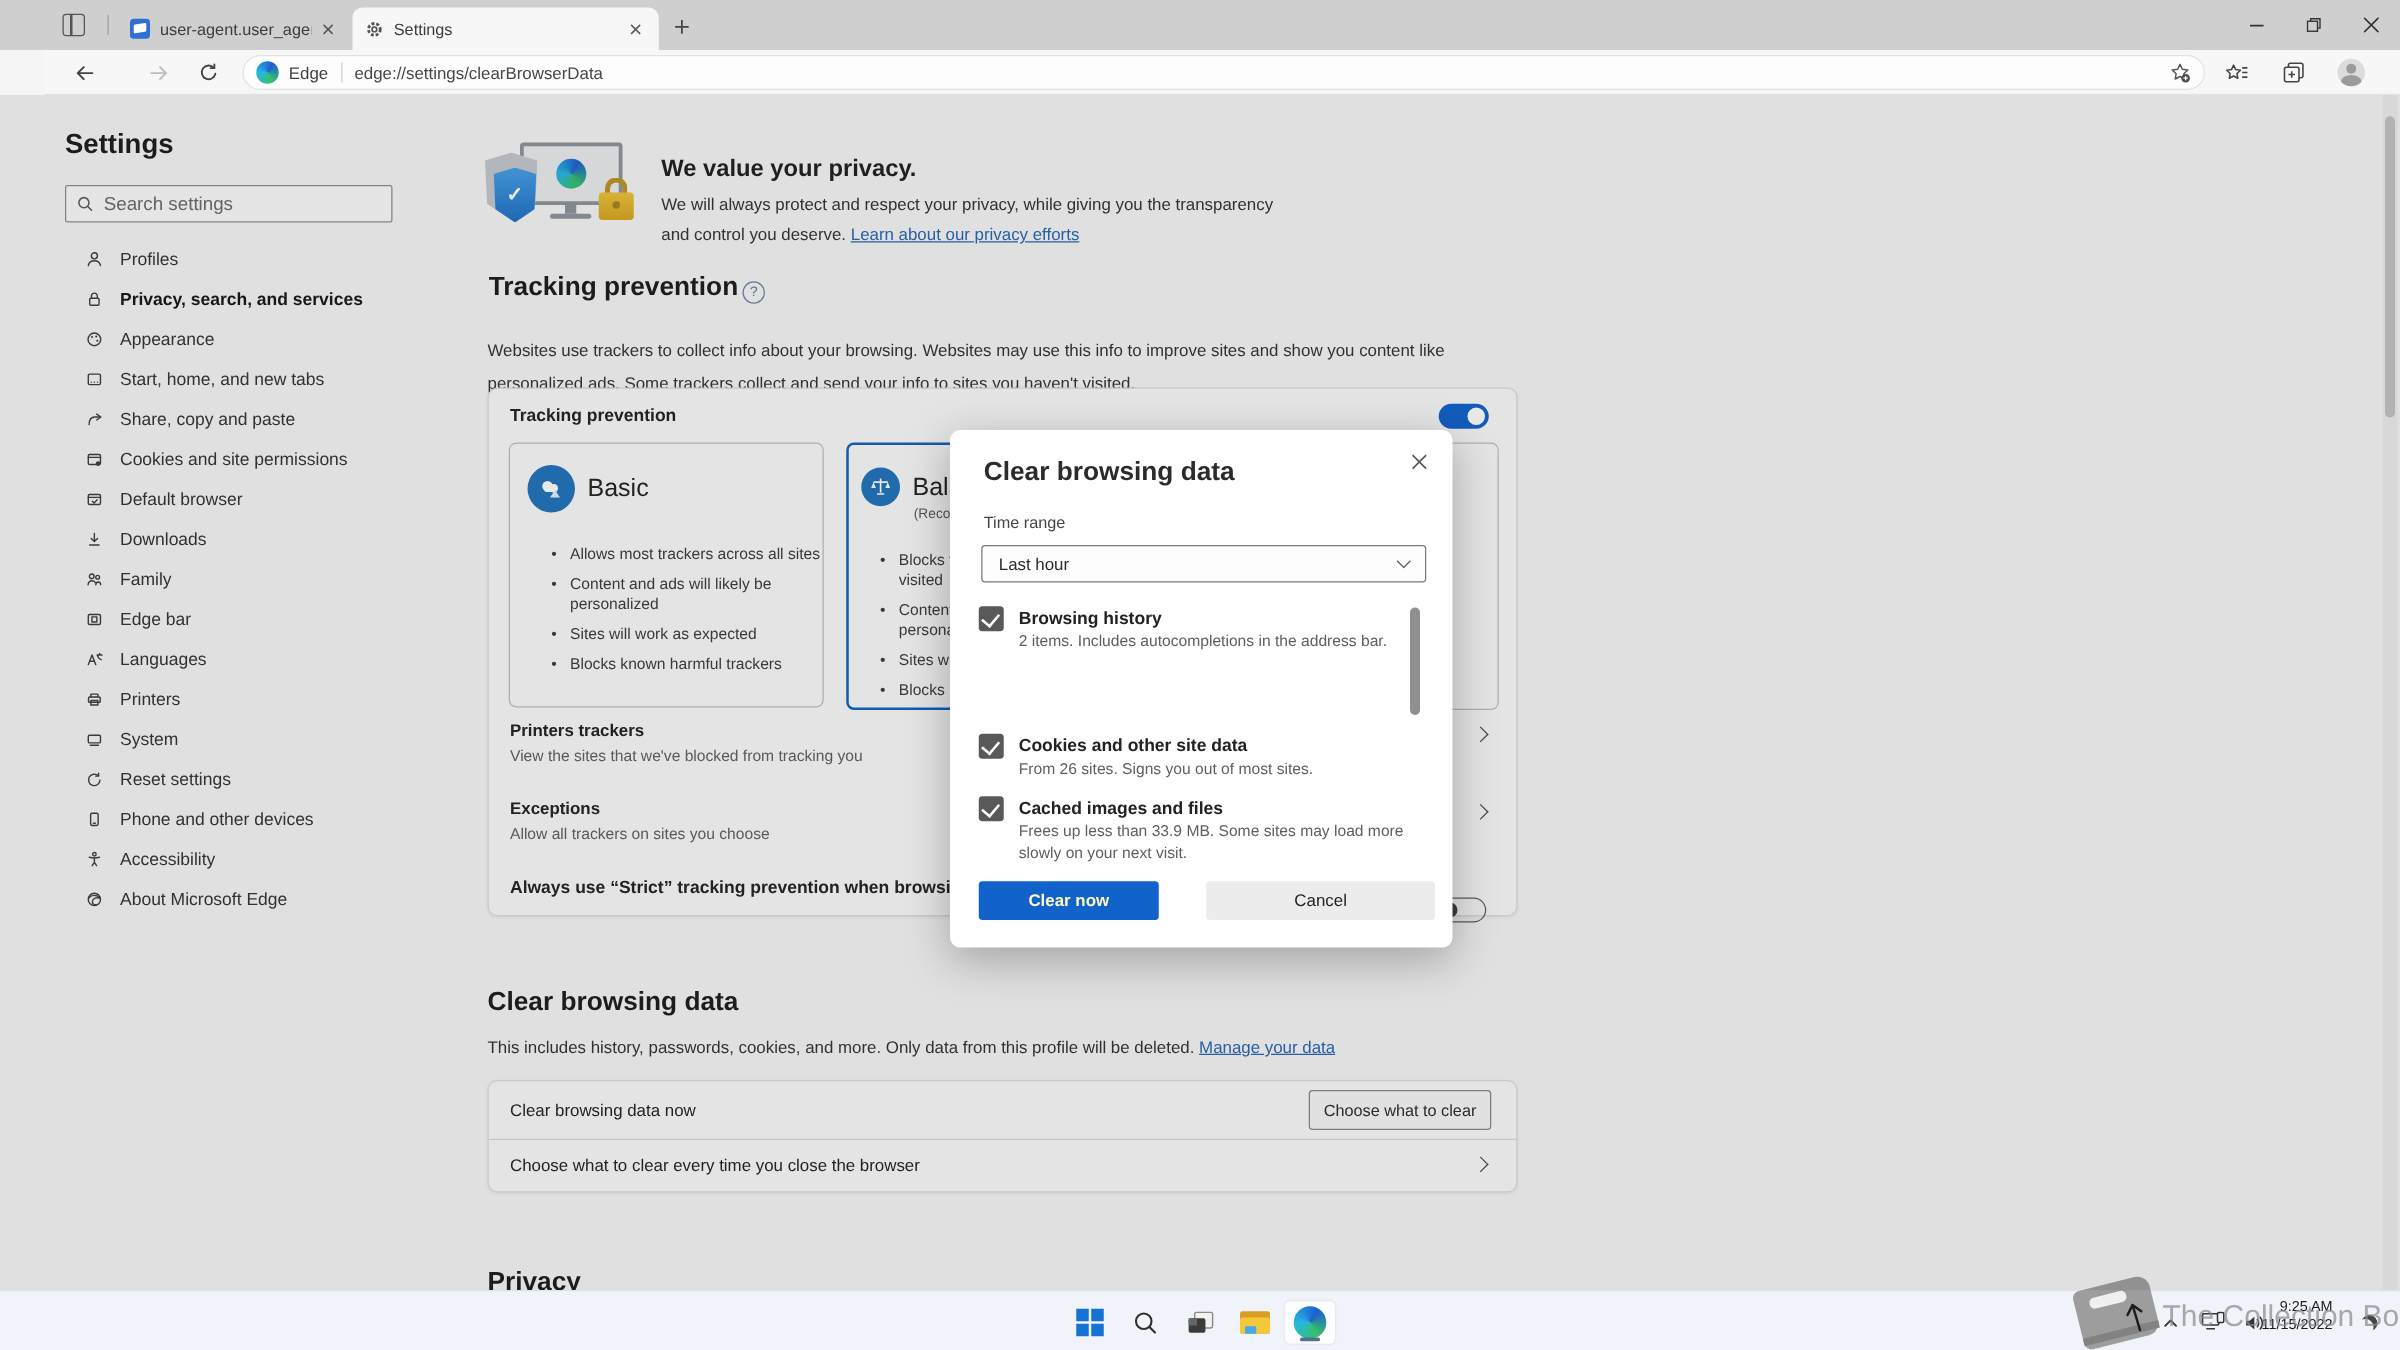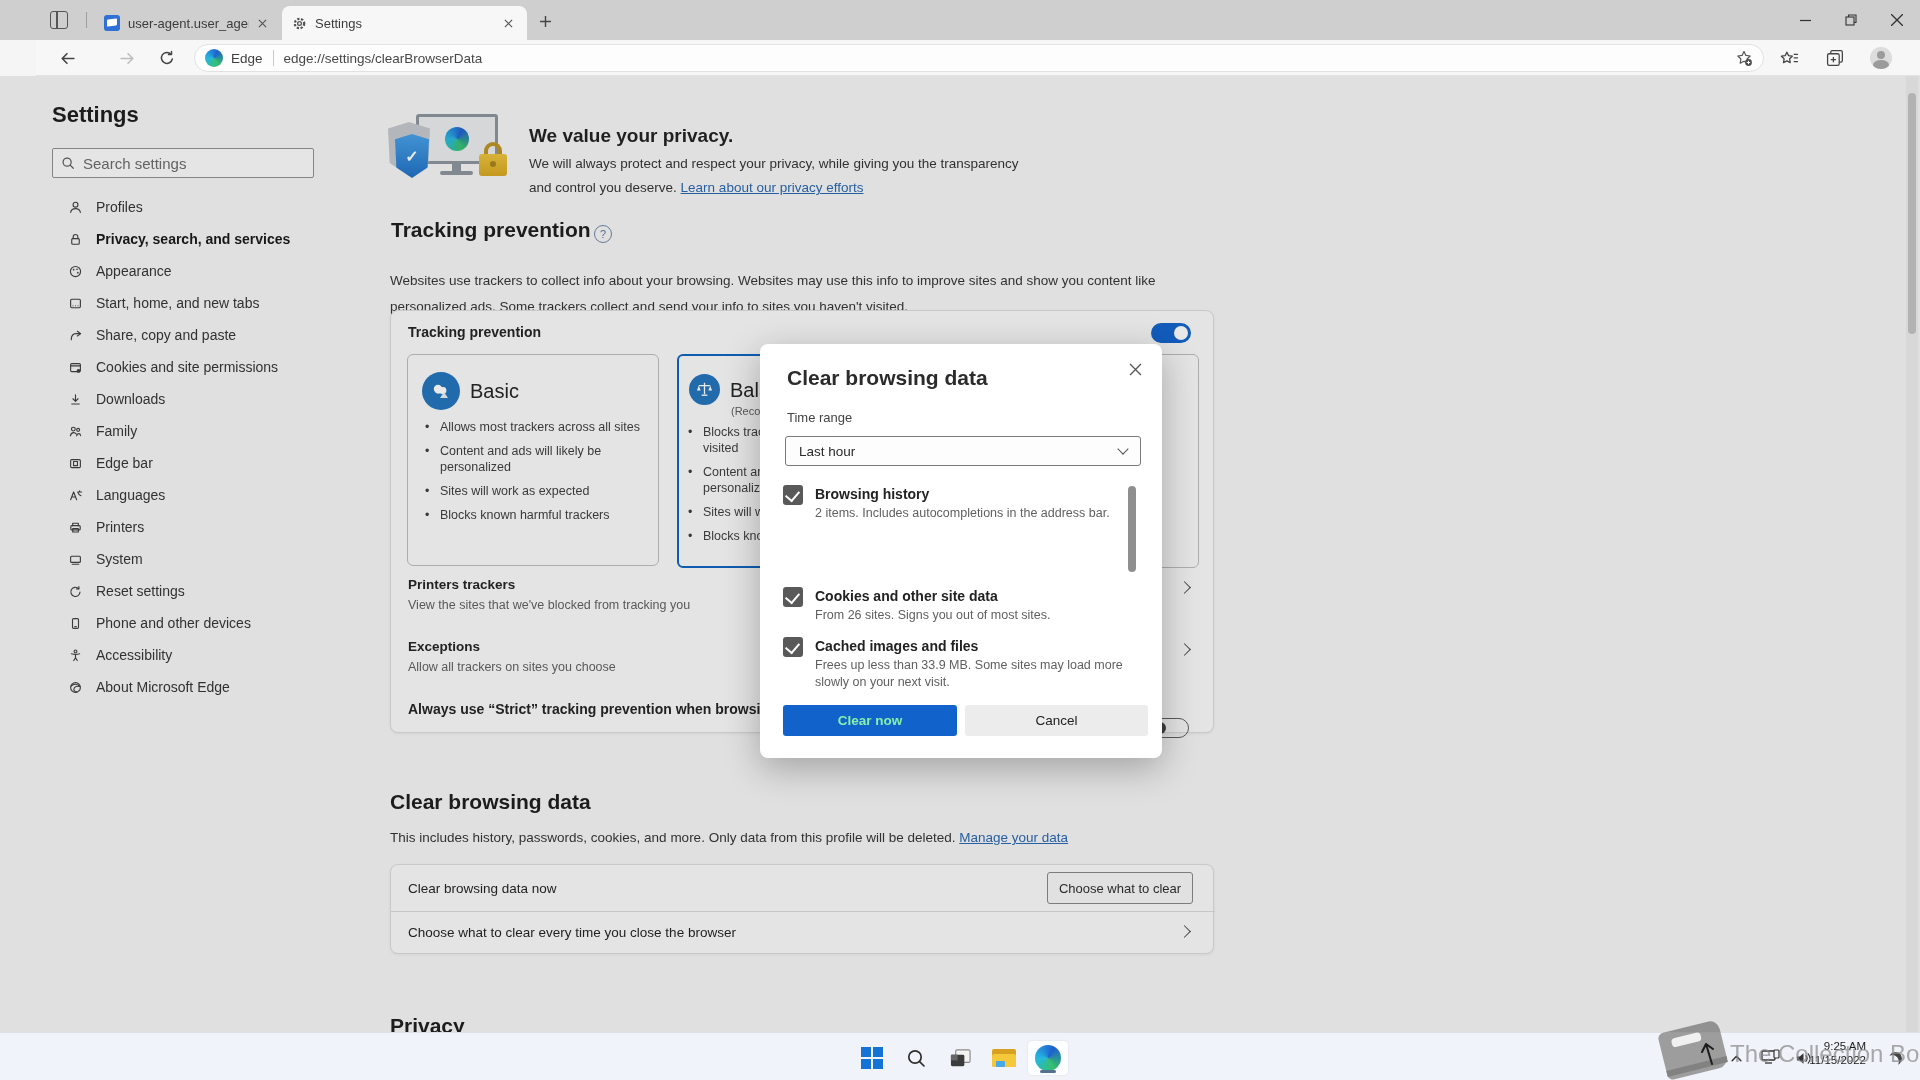--- a/index.html
+++ b/index.html
@@ -58,21 +58,21 @@
   .toggle-on{width:40px;height:20px;border-radius:10px;background:#1163cb;position:relative;}
   .toggle-on::after{content:"";position:absolute;right:3px;top:3px;width:14px;height:14px;border-radius:50%;background:#fff;}
   .toggle-off{width:40px;height:20px;border-radius:10px;border:1px solid #5f5f5f;position:relative;}
   .toggle-off::after{content:"";position:absolute;left:4px;top:3px;width:12px;height:12px;border-radius:50%;background:#3f3f3f;}
 
   .card{position:absolute;border:1px solid #bdbdbd;border-radius:6px;background:#fafafa;}
   .card.selected{border:2px solid #0d62c0;}
   .card-ic{position:absolute;border-radius:50%;background:#2173bd;display:flex;align-items:center;justify-content:center;}
   .card-title{position:absolute;font-size:20px;color:#222;}
   .badge{position:absolute;font-size:11px;color:#5c5c5c;}
-  .blist{position:absolute;margin:0;padding:0;list-style:none;}
+  .blist{position:absolute;margin:16px;padding:0;list-style:none;}
   .blist li{position:relative;padding-left:17px;font-size:12.5px;color:#3c3c3c;line-height:16px;margin-bottom:8px;white-space:pre-line;}
   .blist li::before{content:"•";position:absolute;left:2px;top:0;color:#3c3c3c;}
 
   .row-title{position:absolute;font-size:13.5px;font-weight:700;color:#222;}
   .row-desc{position:absolute;font-size:12.5px;color:#5f5f5f;}
   .chev{width:9px;height:9px;border-top:1.8px solid #4a4a4a;border-right:1.8px solid #4a4a4a;transform:rotate(45deg);}
 
   .btn-outline{position:absolute;font-size:13px;color:#2b2b2b;background:#f6f6f6;border:1px solid #878787;border-radius:3px;display:flex;align-items:center;justify-content:center;}
   .scrollbar{position:absolute;right:2px;top:0;width:12px;height:956px;background:#ededed;}
   .scrollbar .thumb{position:absolute;left:2px;top:17px;width:8px;height:241px;border-radius:4px;background:#c2c2c2;}
@@ -88,21 +88,21 @@
   .dlg-label{position:absolute;left:27px;top:66px;font-size:13px;color:#444;}
   .select{position:absolute;left:25px;top:92px;width:356px;height:30px;border:1px solid #7a7a7a;border-radius:3px;background:#fdfdfd;display:flex;align-items:center;padding:0 13px;}
   .select .val{font-size:13.5px;color:#2b2b2b;flex:1;}
   .sel-chev{width:8px;height:8px;border-right:1.6px solid #555;border-bottom:1.6px solid #555;transform:rotate(45deg);margin-top:-4px;}
   .ck-item{position:absolute;left:23px;width:340px;}
   .ck-box{position:absolute;left:0;top:1px;width:20px;height:20px;background:#595959;border-radius:3px;}
   .ck-box::after{content:"";position:absolute;left:5px;top:3px;width:7px;height:11px;border-right:2px solid #fff;border-bottom:2px solid #fff;transform:rotate(40deg);}
   .ck-label{margin-left:32px;font-size:14px;font-weight:700;color:#222;line-height:21px;}
   .ck-desc{margin-left:32px;font-size:12.5px;color:#5f5f5f;line-height:17px;white-space:pre-line;}
   .dlg-thumb{position:absolute;left:368px;top:142px;width:8px;height:86px;border-radius:4px;background:#8f8f8f;}
-  .btn-primary{position:absolute;left:23px;top:361px;width:174px;height:31px;background:#1163cb;color:#86efac;font-size:13.5px;font-weight:700;border-radius:3px;display:flex;align-items:center;justify-content:center;}
+  .btn-primary{position:absolute;left:23px;top:361px;width:144px;height:31px;background:#1163cb;color:#fef9c3;font-size:13.5px;font-weight:700;border-radius:3px;display:flex;align-items:center;justify-content:center;}
   .btn-sec{position:absolute;left:205px;top:361px;width:183px;height:31px;background:#ececec;color:#222;font-size:13.5px;border-radius:3px;display:flex;align-items:center;justify-content:center;}
 
   
   .taskbar{position:absolute;left:0;top:1032px;width:1920px;height:48px;background:#f0f4fa;border-top:1px solid #dde1e6;}
   .tb-ic{position:absolute;top:8px;width:40px;height:34px;display:flex;align-items:center;justify-content:center;border-radius:4px;}
   .edge-active{background:#fbfdff;box-shadow:0 0 2px rgba(0,0,0,.12);}
   .edge-underline{position:absolute;left:12px;bottom:2px;width:16px;height:3px;border-radius:2px;background:#54708f;}
   .start-grid{width:22px;height:22px;display:grid;grid-template-columns:10px 10px;grid-template-rows:10px 10px;gap:2px;}
   .start-grid div{background:#1573d6;}
   .folder{position:relative;width:24px;height:19px;}
@@ -274,20 +274,28 @@
       <div class="nav-item">
           <svg class="si" viewBox="0 0 16 16">
             <rect x="2.8" y="3.8" width="10.4" height="8.6" rx="1.2"></rect>
             <path d="M2.8 6.3h10.4"></path>
             <circle class="f" cx="11.2" cy="11.6" r="2"></circle>
           </svg>
           <span>Cookies and site permissions</span>
         </div>
       <div class="nav-item">
           <svg class="si" viewBox="0 0 16 16">
+            <rect x="2.8" y="3.8" width="10.4" height="8.6" rx="1.2"></rect>
+            <path d="M2.8 6.3h10.4"></path>
+            <path d="M6.4 9.6l1.4 1.4 2.6-2.6"></path>
+          </svg>
+          <span>Default browser</span>
+        </div>
+      <div class="nav-item">
+          <svg class="si" viewBox="0 0 16 16">
             <path d="M8 3v6.5M5.3 7.2 8 9.9l2.7-2.7M4 12.8h8"></path>
           </svg>
           <span>Downloads</span>
         </div>
       <div class="nav-item">
           <svg class="si" viewBox="0 0 16 16">
             <circle cx="5.7" cy="5.4" r="2"></circle>
             <circle cx="10.8" cy="6.2" r="1.6"></circle>
             <path d="M2.6 12.6c.3-2.2 1.6-3.4 3.4-3.4 1.2 0 2.2.5 2.8 1.5M9.2 12.6c.2-1.4 1-2.3 2.2-2.3 1 0 1.8.7 2 2.1"></path>
           </svg>

